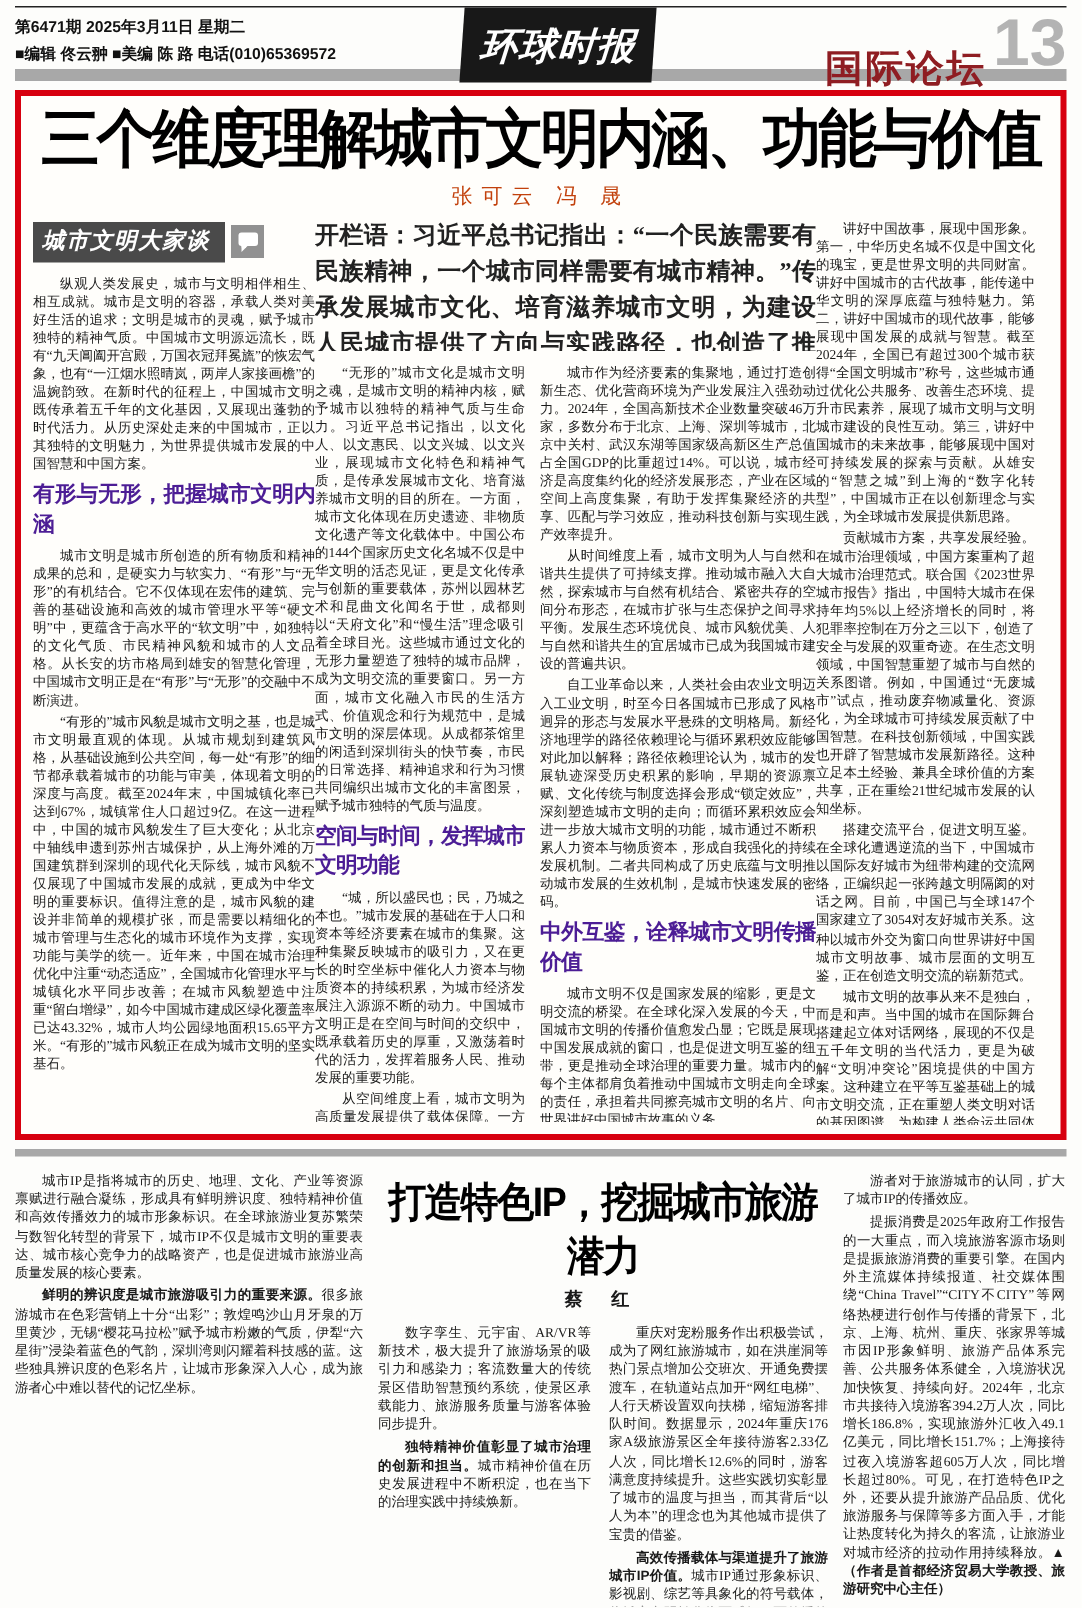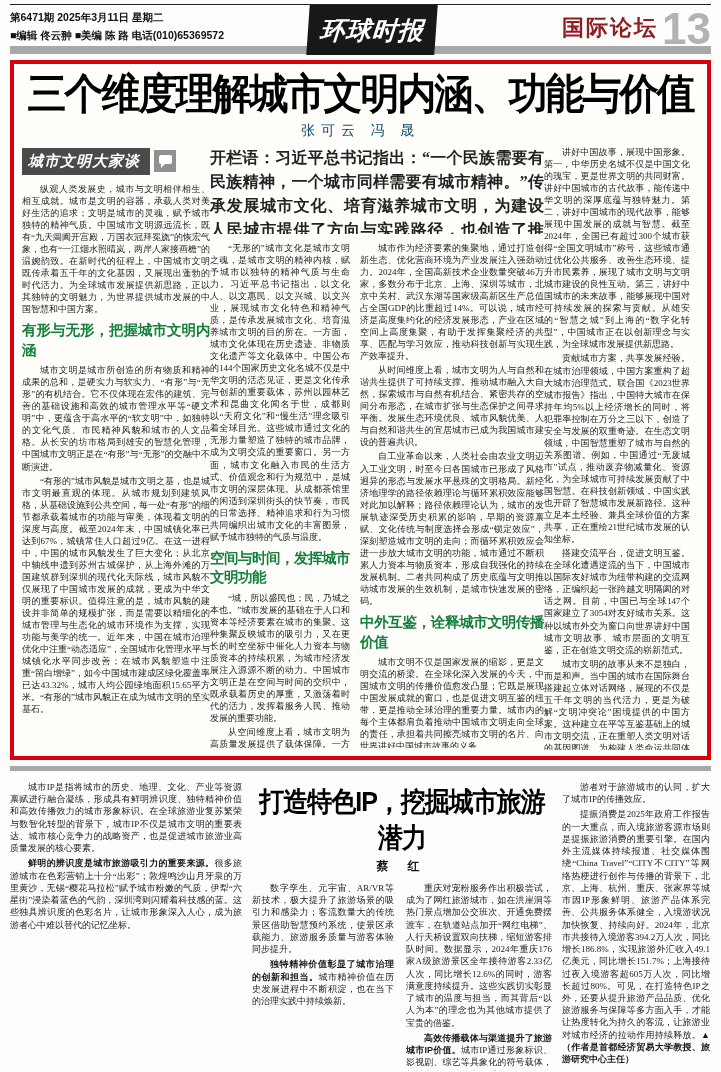--- a/index.html
+++ b/index.html
@@ -13,45 +13,45 @@
   .header-left { padding-top:6px; font-size:10.5px; font-weight:bold; font-family:"Liberation Sans", sans-serif; color:#111; }
   .header-left .row2 { margin-top:4px; }
   .gray-bar { position:absolute; left:0; right:0; bottom:2px; height:8px; background:#a8a8a8; }
   .masthead {
     position:absolute; left:298px; top:0; width:128px; height:50px;
     background:#181818; color:#fff; display:flex; align-items:center; justify-content:center;
     font-family:"DejaVu Serif", serif; font-weight:900; font-style:italic;
     font-size:25px; letter-spacing:1px; transform:skewX(-4deg);
   }
   .header-right { position:absolute; right:0; top:4px; display:flex; align-items:flex-start; }
-  .section-title { color:#8f1d22; font-size:22px; font-weight:900; font-family:"Liberation Serif", serif; letter-spacing:2px; margin-top:4px; }
+  .section-title { color:#8f1d22; font-size:25px; font-weight:900; font-family:"Liberation Serif", serif; letter-spacing:2px; margin-top:20px; }
   .page-number { color:#b3b3b3; font-size:44px; font-weight:900; font-family:"Liberation Sans", sans-serif; line-height:0.9; margin-left:4px; }
   
   .main-box {
     margin:4px 10px 0; border:4px solid #d7000f; background:#fffefb;
     padding:6px 8px 4px; height:700px; overflow:hidden;
   }
   .main-headline {
     text-align:center; font-family:"Liberation Sans", sans-serif;
     font-size:39px; font-weight:900; letter-spacing:-2px; line-height:1.12; color:#000;
     transform:scaleY(1.08); transform-origin:top;
   }
-  .main-authors { text-align:center; font-size:14px; letter-spacing:6px; margin:8px 0 6px; color:#0c4a6e; }
+  .main-authors { text-align:center; font-size:14px; letter-spacing:6px; margin:8px 0 6px; color:#c2410c; }
   .main-cols { display:flex; gap:0; height:604px; overflow:hidden; }
   .col { text-align:justify; font-size:9px; line-height:1.34; overflow:hidden; }
   .col p { text-indent:2em; margin-bottom:2px; }
   .c1 { width:188px; flex:none; }
   .mid { width:334px; flex:none; }
   .mid-cols { display:flex; gap:10px; height:506px; overflow:hidden; }
   .c2 { width:140px; flex:none; }
   .c3 { width:184px; flex:none; }
   .c4 { width:146px; flex:none; }
   .sec-head {
     font-family:"Liberation Sans", sans-serif; font-weight:900; font-size:14.5px;
-    color:#15803d; margin:6px 0 4px; text-indent:0; letter-spacing:-0.5px;
+    color:#4c1d95; margin:6px 0 4px; text-indent:0; letter-spacing:-0.5px;
   }
   .opening-note {
     height:88px; margin-bottom:8px; overflow:hidden;
     font-size:16px; line-height:1.5; font-weight:bold; color:#222; text-align:justify;
   }
   .opening-note .lbl { font-family:"Liberation Sans", sans-serif; font-weight:900; }
   .badge-row { display:flex; align-items:center; gap:4px; margin:2px 0 8px; }
   .badge {
     background:#4a4a4a; color:#fff; font-family:"Liberation Sans", sans-serif;
     font-weight:900; font-style:italic; font-size:15px; letter-spacing:1px;
@@ -105,21 +105,21 @@
 
   <div class="main-cols">
 
     <div class="col c1">
       <div class="badge-row">
         <span class="badge">城市文明大家谈</span>
         <span class="badge-icon">
             <span class="bubble"></span>
           </span>
       </div>
-      <p>纵观人类发展史，城市与文明相伴相生、相互成就。城市是文明的容器，承载人类对美好生活的追求；文明是城市的灵魂，赋予城市独特的精神气质。中国城市文明源远流长，既有“九天阊阖开宫殿，万国衣冠拜冕旒”的恢宏气象，也有“一江烟水照晴岚，两岸人家接画檐”的温婉韵致。在新时代的征程上，中国城市文明既传承着五千年的文化基因，又展现出蓬勃的时代活力。为全球城市发展提供新思路，正以其独特的文明魅力，为世界提供城市发展的中国智慧和中国方案。</p>
+      <p>纵观人类发展史，城市与文明相伴相生、相互成就。城市是文明的容器，承载人类对美好生活的追求；文明是城市的灵魂，赋予城市独特的精神气质。中国城市文明源远流长，既有“九天阊阖开宫殿，万国衣冠拜冕旒”的恢宏气象，也有“一江烟水照晴岚，两岸人家接画檐”的温婉韵致。在新时代的征程上，中国城市文明既传承着五千年的文化基因，又展现出蓬勃的时代活力。从历史深处走来的中国城市，正以其独特的文明魅力，为世界提供城市发展的中国智慧和中国方案。</p>
       <div class="sec-head">有形与无形，把握城市文明内涵</div>
       <p>城市文明是城市所创造的所有物质和精神成果的总和，是硬实力与软实力、“有形”与“无形”的有机结合。它不仅体现在宏伟的建筑、完善的基础设施和高效的城市管理水平等“硬文明”中，更蕴含于高水平的“软文明”中，如独特的文化气质、市民精神风貌和城市的人文品格。从长安的坊市格局到雄安的智慧化管理，中国城市文明正是在“有形”与“无形”的交融中不断演进。</p>
       <p>“有形的”城市风貌是城市文明之基，也是城市文明最直观的体现。从城市规划到建筑风格，从基础设施到公共空间，每一处“有形”的细节都承载着城市的功能与审美，体现着文明的深度与高度。截至2024年末，中国城镇化率已达到67%，城镇常住人口超过9亿。在这一进程中，中国的城市风貌发生了巨大变化；从北京中轴线申遗到苏州古城保护，从上海外滩的万国建筑群到深圳的现代化天际线，城市风貌不仅展现了中国城市发展的成就，更成为中华文明的重要标识。值得注意的是，城市风貌的建设并非简单的规模扩张，而是需要以精细化的城市管理与生态化的城市环境作为支撑，实现功能与美学的统一。近年来，中国在城市治理优化中注重“动态适应”，全国城市化管理水平与城镇化水平同步改善；在城市风貌塑造中注重“留白增绿”，如今中国城市建成区绿化覆盖率已达43.32%，城市人均公园绿地面积15.65平方米。“有形的”城市风貌正在成为城市文明的坚实基石。</p>
     </div>
 
     <div class="mid">
       <div class="opening-note">
         <span class="lbl">开栏语：</span><span>习近平总书记指出：“一个民族需要有民族精神，一个城市同样需要有城市精神。”传承发展城市文化、培育滋养城市文明，为建设人民城市提供了方向与实践路径，也创造了推动文明交流互鉴的新范式。本报今起开设“城市文明大家谈”栏目，为国内外读者深入理解中国城市文明的文化底蕴与时代活力提供参考。</span>
       </div>
       <div class="mid-cols">

